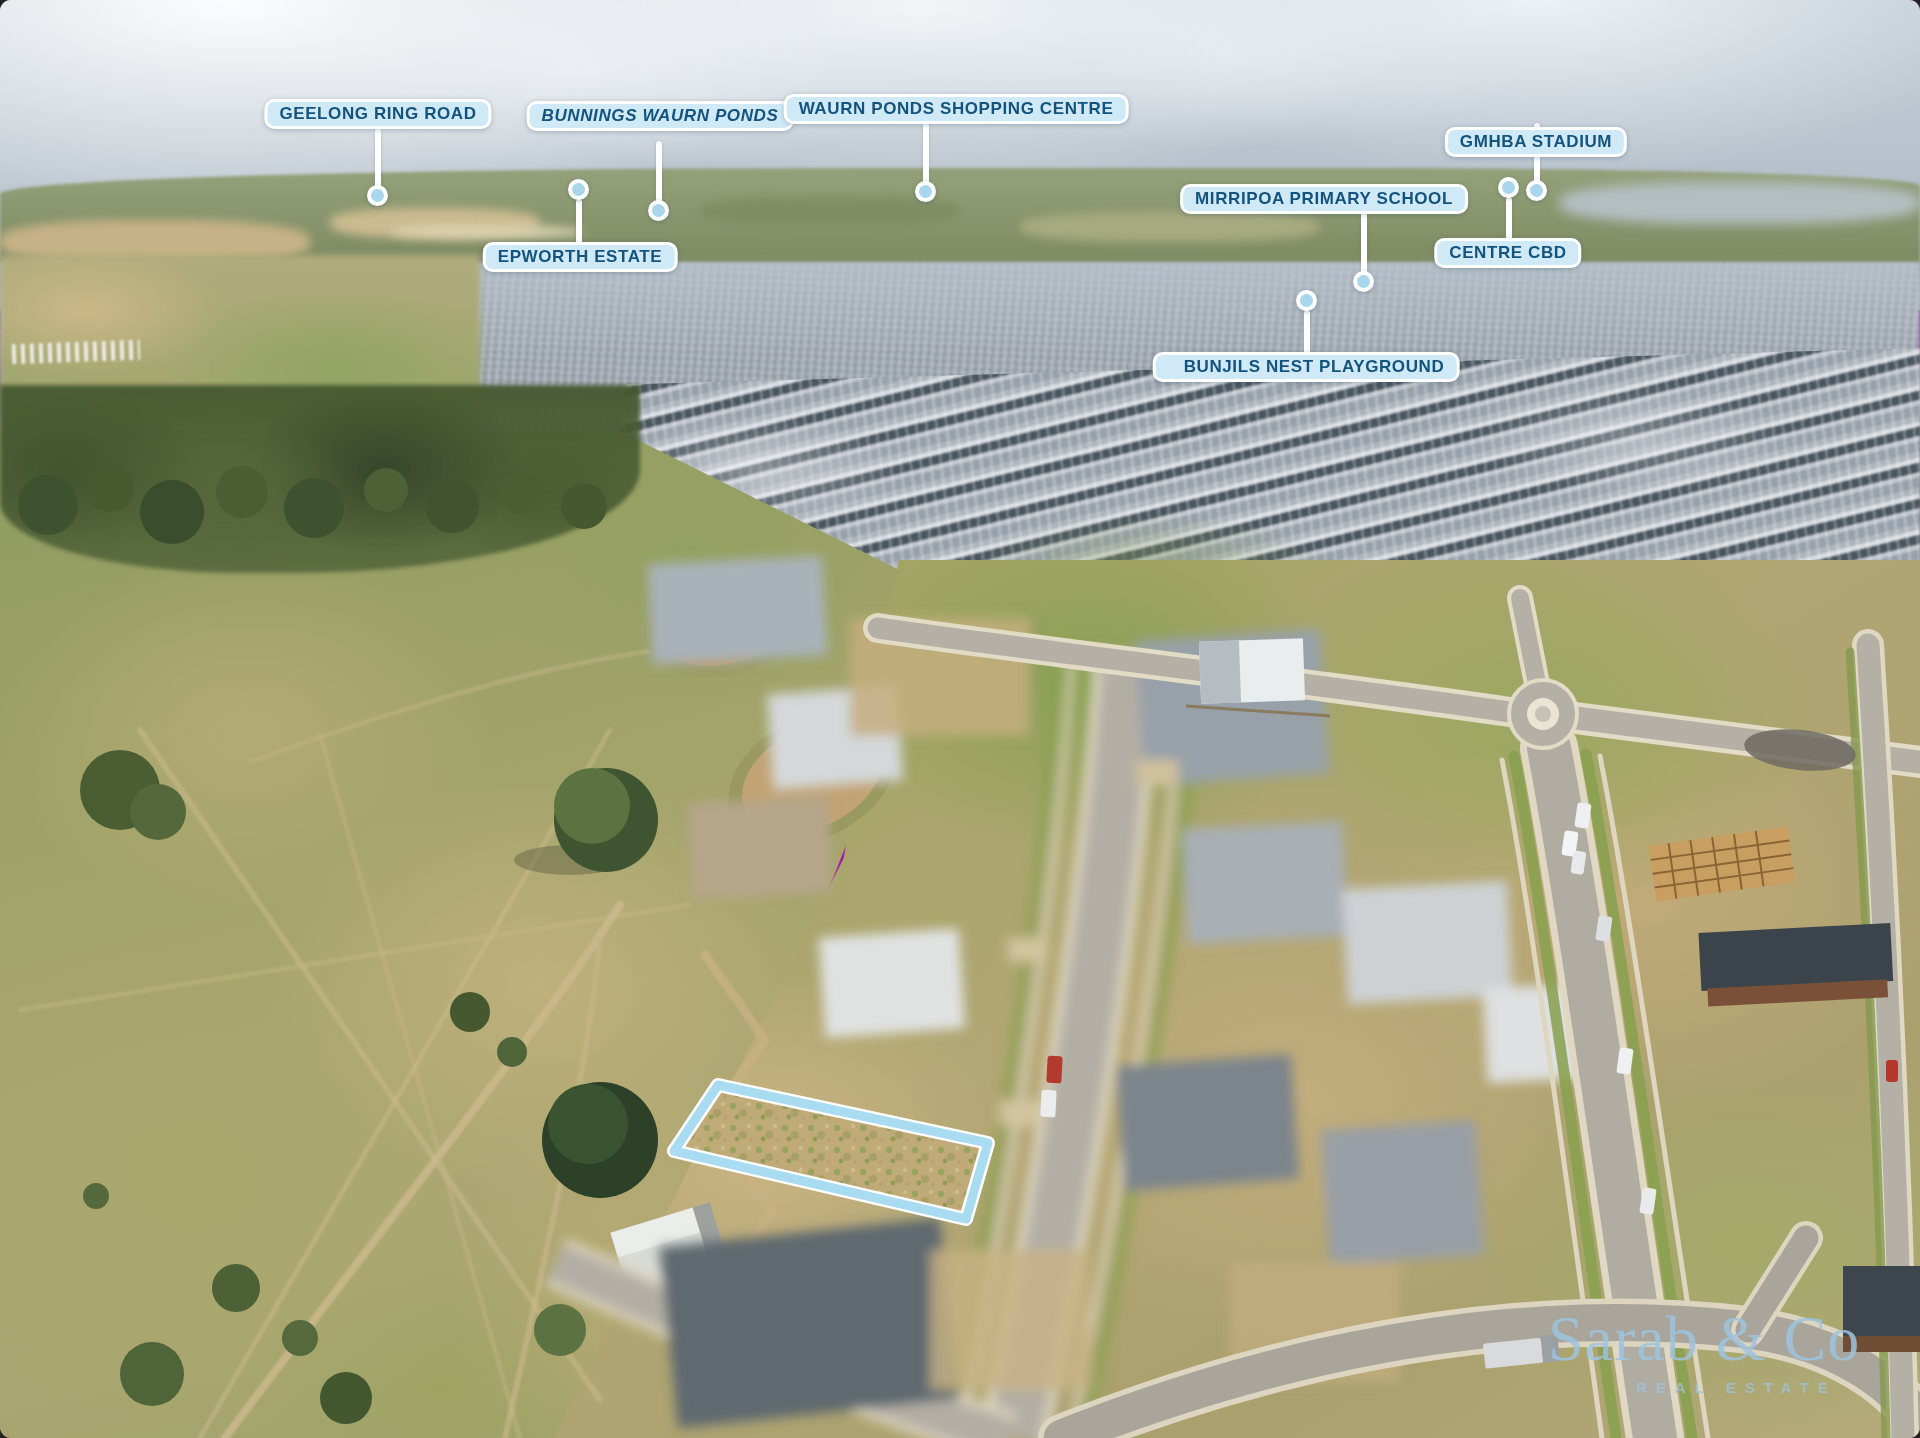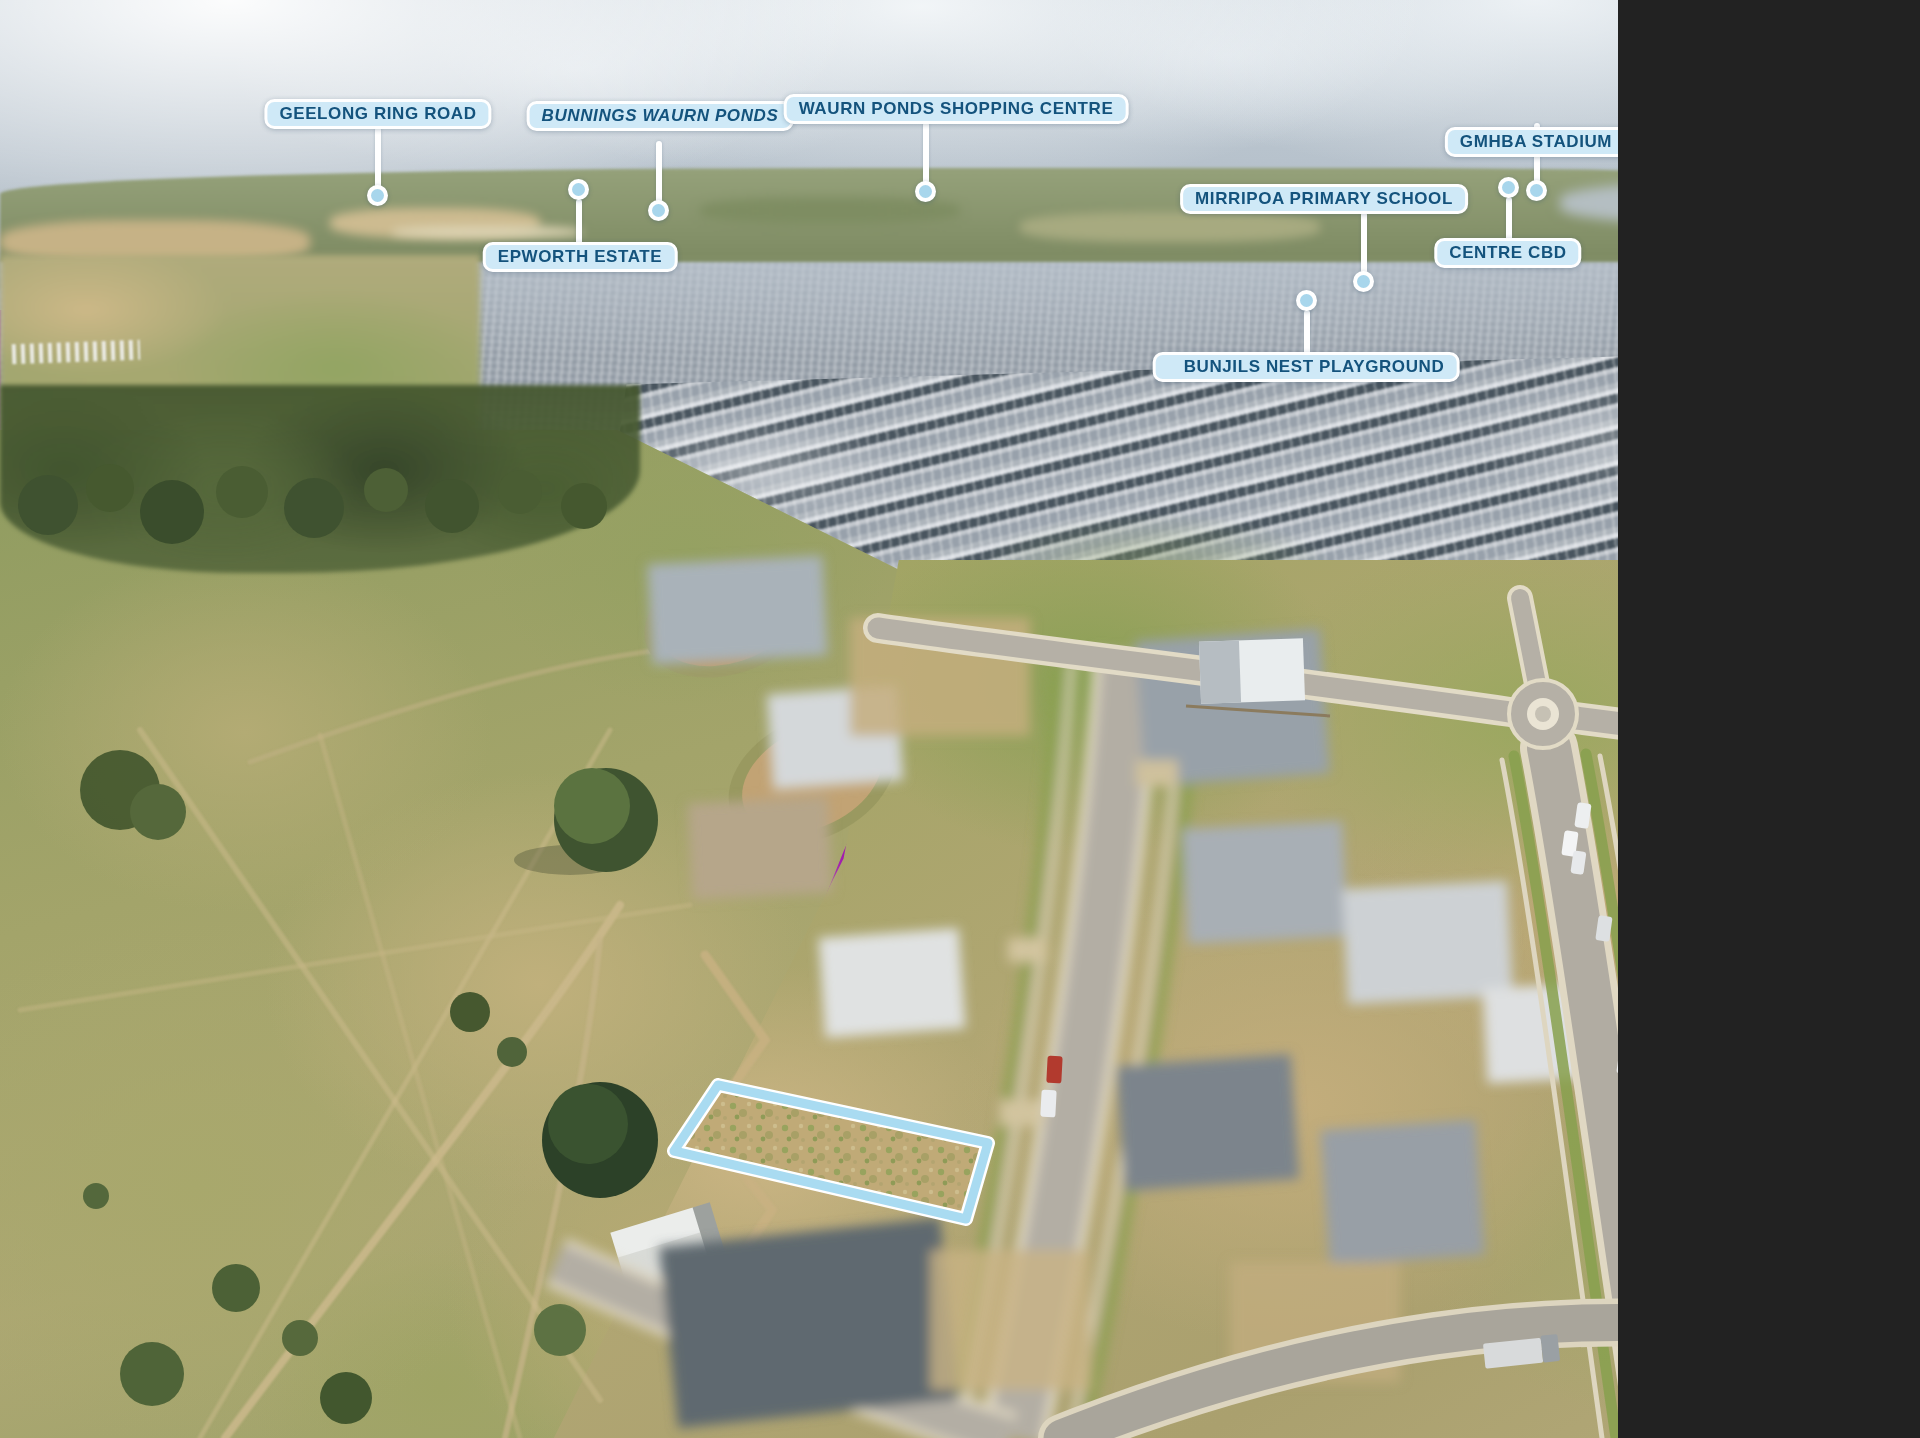--- a/index.html
+++ b/index.html
@@ -1,17 +1,17 @@
 <!DOCTYPE html>
 <html><head>
 <meta charset="utf-8">
 <style>
   html,body{margin:0;padding:0;background:#222;}
-  .canvas{position:relative;width:1618px;height:1438px;overflow:hidden;
-          font-family:"Liberation Sans",sans-serif;background:#a21caf;}
+  .canvas{position:relative;width:1920px;height:1438px;overflow:hidden;
+          font-family:"Liberation Sans",sans-serif;background:#a21caf;border-radius:11px;}
   .canvas *{box-sizing:border-box;}
   .abs{position:absolute;}
 
   
   .sky{left:0;top:0;width:1920px;height:310px;
     background:
       radial-gradient(55% 130% at 12% 0%, rgba(255,255,255,.95), rgba(255,255,255,0) 60%),
       radial-gradient(48% 110% at 48% 2%, rgba(250,252,253,.85), rgba(255,255,255,0) 55%),
       radial-gradient(42% 95% at 80% 0%, rgba(247,250,252,.8), rgba(255,255,255,0) 60%),
       radial-gradient(30% 60% at 30% 22%, rgba(238,243,247,.55), rgba(255,255,255,0) 60%),
@@ -330,14 +330,18 @@
 
   <div class="callout" style="left:378px;top:99px;">GEELONG RING ROAD</div>
   <div class="callout" style="left:660px;top:101px;font-style:italic;">BUNNINGS WAURN PONDS</div>
   <div class="callout" style="left:956px;top:94px;">WAURN PONDS SHOPPING CENTRE</div>
   <div class="callout" style="left:580px;top:242px;">EPWORTH ESTATE</div>
   <div class="callout" style="left:1324px;top:184px;">MIRRIPOA PRIMARY SCHOOL</div>
   <div class="callout" style="left:1536px;top:95px;margin-top:32px;">GMHBA STADIUM</div>
   <div class="callout" style="left:1508px;top:238px;">CENTRE CBD</div>
   <div class="callout" style="left:1306px;top:352px;padding-left:28px;">BUNJILS NEST PLAYGROUND</div>
 
+  <div class="abs watermark">
+    <div class="wm-name">Sarab &amp; Co</div>
+    <div class="wm-tag">REAL ESTATE</div>
+  </div>
 
 </div>
 
 </body></html>

